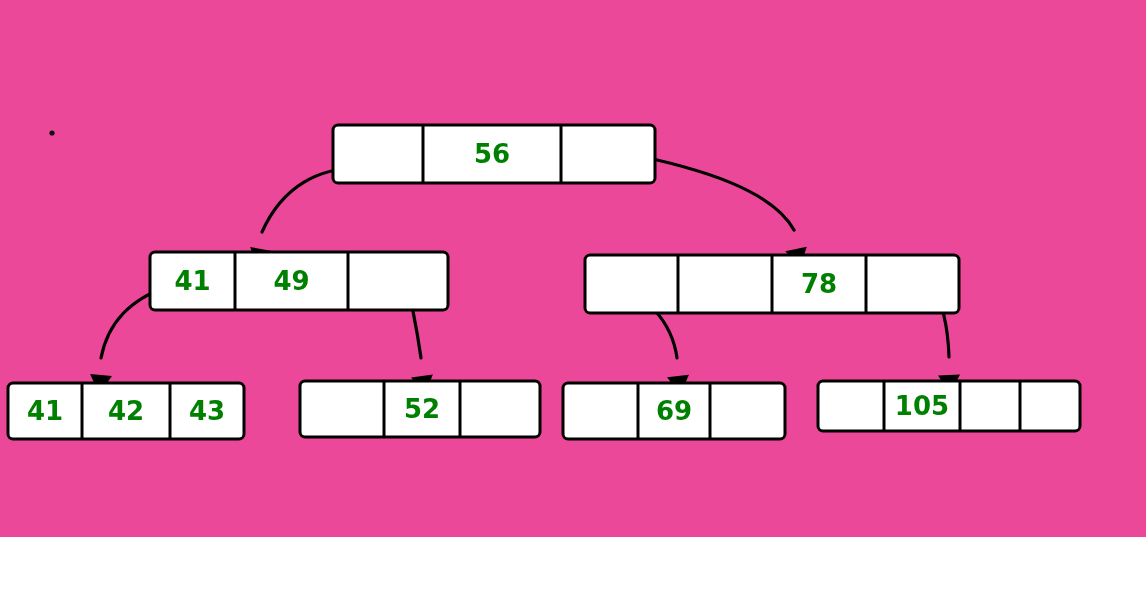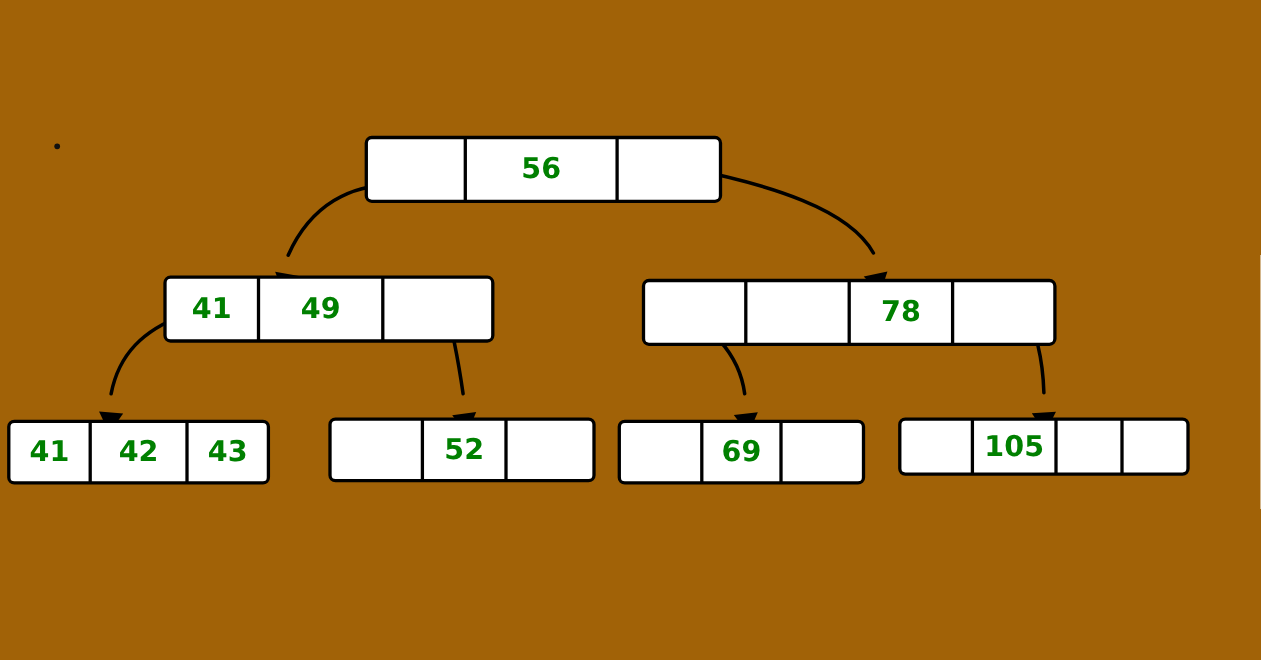--- a/index.html
+++ b/index.html
@@ -3,22 +3,22 @@
 <meta charset="utf-8">
 <style>
   html, body {
     margin: 0;
     padding: 0;
     background: #ffffff;
   }
   #canvas {
     position: relative;
     width: 1146px;
-    height: 600px;
-    background: #a16207;
+    height: 537px;
+    background: #ec4899;
     overflow: hidden;
     font-family: "DejaVu Sans", sans-serif;
   }
   #tree-svg {
     position: absolute;
     left: 0;
     top: 0;
     width: 1146px;
     height: 600px;
   }

